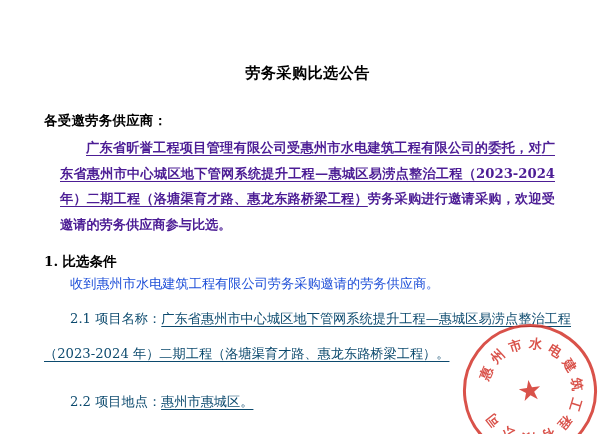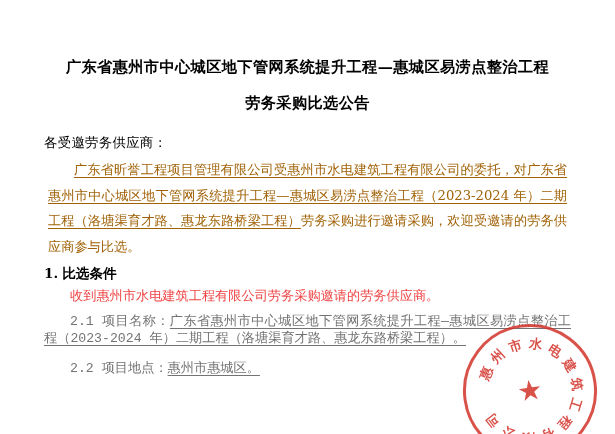--- a/index.html
+++ b/index.html
@@ -29,33 +29,34 @@
     letter-spacing: 0.4px;
     color: #000;
   }
   .title-line {
     white-space: nowrap;
   }
   .title-line3 {
     margin-top: 6px;
   }
   .salutation {
-    margin-top: 16px;
-    font-weight: normal;
+    margin-top: 24px;
+    font-weight: bold;
     font-size: 13.4px;
     letter-spacing: 0.3px;
     color: #000;
   }
   .para {
     font-size: 13.2px;
     line-height: 25.5px;
     text-align: justify;
     text-justify: inter-ideograph;
-    color: #a16207;
-    margin: 4px;
+    color: #4c1d95;
+    margin: 16px;
+    font-weight: bold;
   }
   .para.indent {
     text-indent: 26px;
   }
   .intro {
     margin-top: 5px;
   }
   .u {
     text-decoration: underline;
     text-underline-offset: 2.5px;
@@ -66,31 +67,30 @@
     margin-top: 6px;
     color: #000;
   }
   .section-head .num {
     margin-right: 4px;
   }
   .body-indent {
     text-indent: 26px;
     font-size: 13.2px;
     line-height: 25.5px;
-    color: #ef4444;
+    color: #1d4ed8;
   }
   .sub-para {
     margin-top: 4px;
     font-size: 13.2px;
-    line-height: 17px;
+    line-height: 35px;
     text-indent: 26px;
     text-align: justify;
     text-justify: inter-ideograph;
-    color: #737373;
-    font-family: Liberation Mono, monospace;
+    color: #0c4a6e;
   }
   .sub-para2 {
     margin-top: 3px;
   }
   
   .seal {
     position: absolute;
     right: 18px;
     bottom: -24px;
     width: 128px;
@@ -138,21 +138,20 @@
     text-align: center;
     line-height: 16px;
   }
 </style>
 </head>
 <body>
 
 <div class="page">
 
   <div class="title-block">
-    <div class="title-line">广东省惠州市中心城区地下管网系统提升工程—惠城区易涝点整治工程</div>
     <div class="title-line title-line3">劳务采购比选公告</div>
   </div>
 
   <div class="salutation">各受邀劳务供应商：</div>
 
   <p class="para indent intro"><span class="u">广东省昕誉工程项目管理有限公司受惠州市水电建筑工程有限公司的委托，对</span><span class="u">广东省惠州市中心城区地下管网系统提升工程—惠城区易涝点整治工程（2023-2024 年）二期工程（洛塘渠育才路、惠龙东路桥梁工程）</span><span>劳务采购进行邀请采购，欢迎受邀请的劳务供应商参与比选。</span></p>
 
   <div class="section-head"><span class="num">1.</span><span>比选条件</span></div>
   <div class="body-indent">收到惠州市水电建筑工程有限公司劳务采购邀请的劳务供应商。</div>
 

